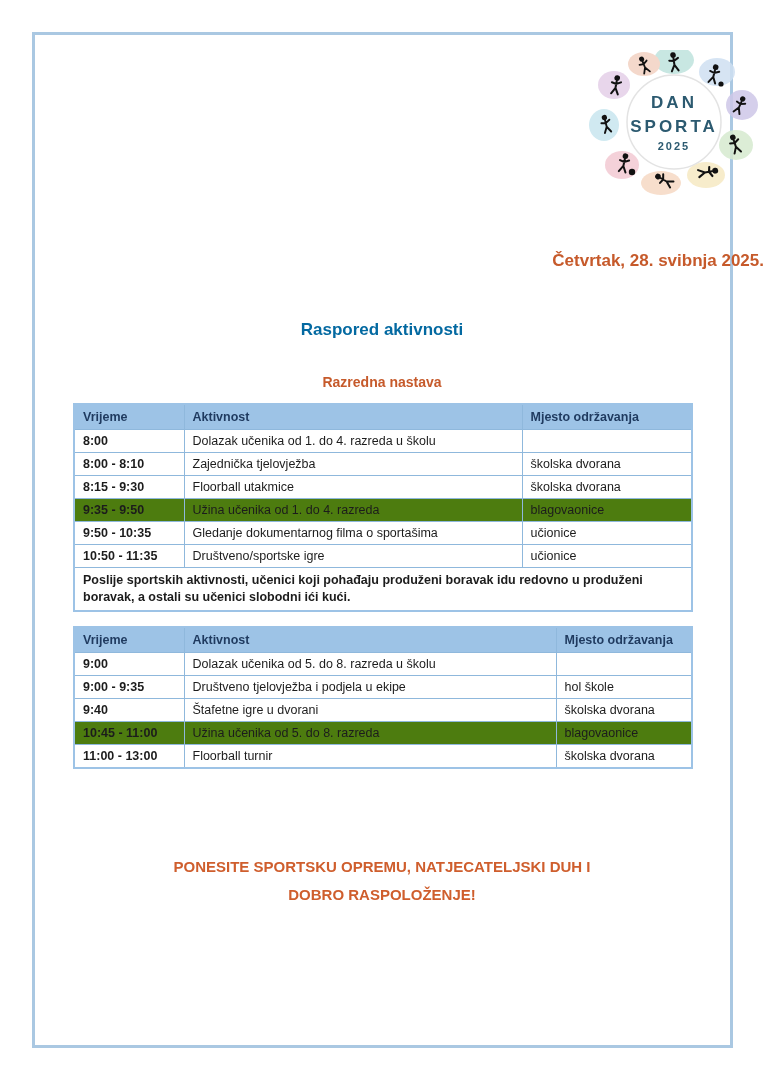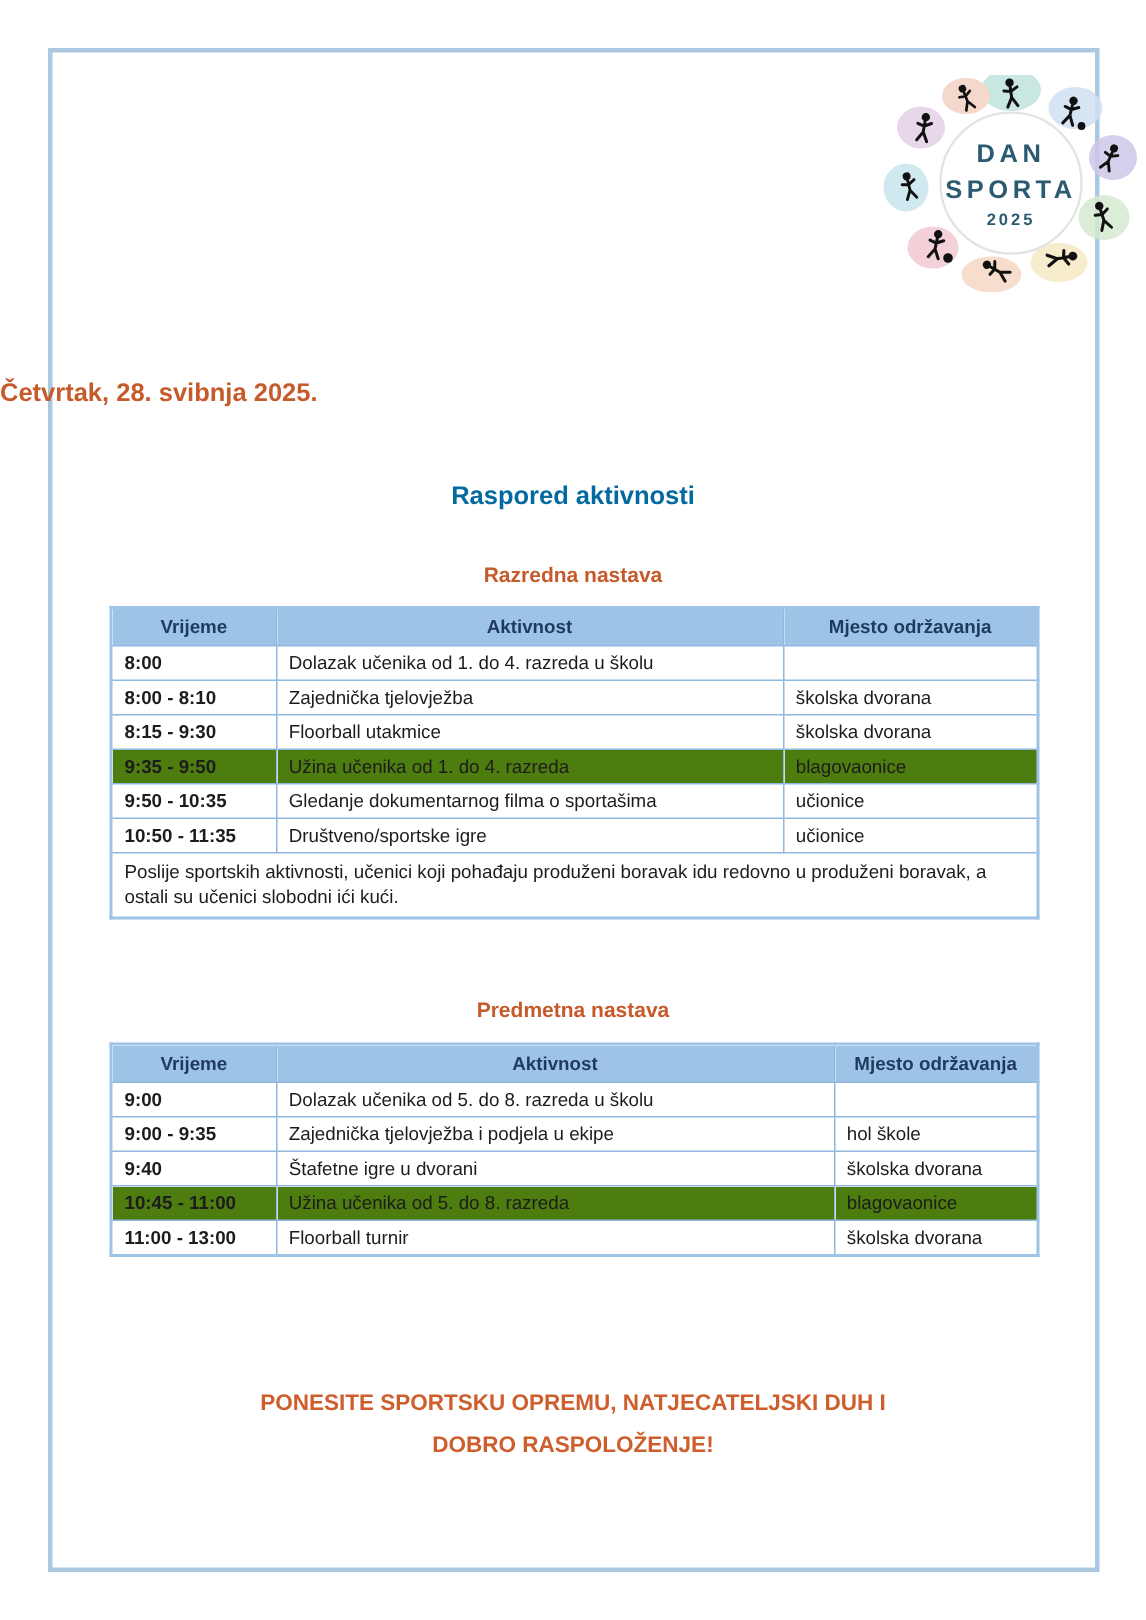--- a/index.html
+++ b/index.html
@@ -17,21 +17,21 @@
     border: 3px solid #aac8e2;
     pointer-events: none;
   }
   .content { position: relative; width: 100%; height: 100%; }
 
   .logo-wrap { margin-top: 50px; text-align: right; }
   .logo-wrap svg { display: inline-block; }
 
   .date-heading {
     margin-top: 52px;
-    text-align: left;
+    text-align: right;
     font-size: 17px;
     font-weight: bold;
     color: #c65a2b;
   }
   .schedule-title {
     margin-top: 49px;
     text-align: center;
     font-size: 17px;
     font-weight: bold;
     color: #0369a1;
@@ -60,27 +60,27 @@
     line-height: 16px;
     vertical-align: middle;
     text-align: left;
     overflow: hidden;
     white-space: nowrap;
   }
   table.schedule th {
     background: #9dc3e6;
     color: #1f3a5f;
     font-weight: bold;
-    text-align: center;
+    text-align: left;
     padding: 4px 8px;
   }
   table.schedule td.time { font-weight: bold; }
   table.schedule tr.highlight td { background: #4d7c0f; }
   table.schedule td.note-cell {
-    font-weight: normal;
+    font-weight: bold;
     white-space: normal;
     line-height: 17px;
     padding: 4px 8px;
   }
   #table2 { margin-top: 14px; }
 
   .footer-message {
     margin-top: 84px;
     text-align: center;
     font-size: 15px;
@@ -197,21 +197,20 @@
     <td>učionice</td>
   </tr>
 </tbody>
     <tfoot>
       <tr>
         <td class="note-cell" colspan="3">Poslije sportskih aktivnosti, učenici koji pohađaju produženi boravak idu redovno u produženi boravak, a ostali su učenici slobodni ići kući.</td>
       </tr>
     </tfoot>
   </table>
 
-  <div class="section-heading section-2">Predmetna nastava</div>
 
   <table class="schedule" id="table2">
     <colgroup>
         <col style="width:110px">
         <col style="width:372px">
         <col style="width:136px">
       </colgroup>
     <thead>
       <tr>
         <th>Vrijeme</th>
@@ -221,21 +220,21 @@
     </thead>
     <tbody>
   <tr>
     <td class="time">9:00</td>
     <td>Dolazak učenika od 5. do 8. razreda u školu</td>
     <td></td>
   </tr>
 
   <tr>
     <td class="time">9:00 - 9:35</td>
-    <td>Zajednička tjelovježba i podjela u ekipe</td>
+    <td>Društveno tjelovježba i podjela u ekipe</td>
     <td>hol škole</td>
   </tr>
 
   <tr>
     <td class="time">9:40</td>
     <td>Štafetne igre u dvorani</td>
     <td>školska dvorana</td>
   </tr>
 
   <tr class="highlight">

